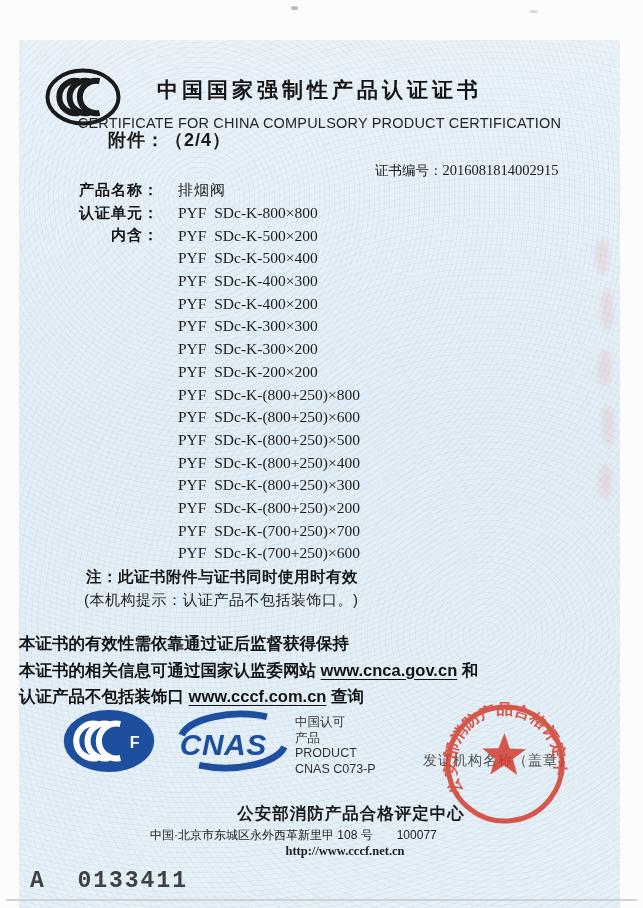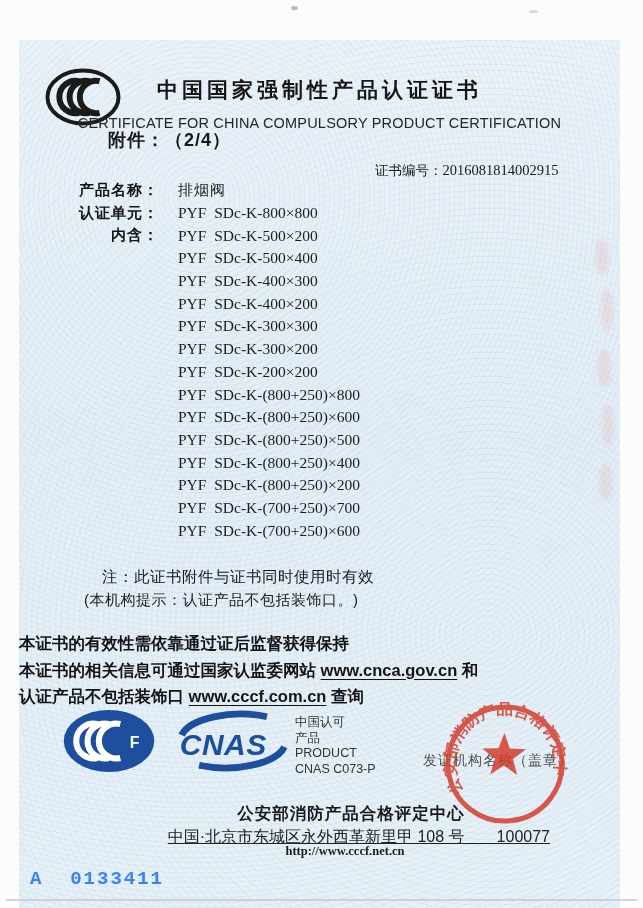--- a/index.html
+++ b/index.html
@@ -25,36 +25,36 @@
   .attachment{left:74px;top:88px;font-size:18px;font-weight:600;letter-spacing:1px;padding-left:15px;}
   .certno{left:356px;top:122px;font-size:13.5px;font-weight:500;}
   .certno .num{font-family:"Liberation Serif","DejaVu Serif",serif;font-size:14.5px;}
   
   .ptable{left:20px;top:139px;}
   .prow{display:flex;height:22.7px;align-items:center;}
   .plabel{width:120px;text-align:right;font-weight:bold;font-size:15px;letter-spacing:1px;color:#141414;}
   .pvalue{padding-left:19px;font-family:"Liberation Serif","DejaVu Serif",serif;font-size:15.5px;white-space:pre;color:#1c1c1c;}
   .pvalue.cn{font-size:15px;letter-spacing:1px;}
   
-  .note1{left:67px;top:527px;font-size:15.5px;font-weight:normal;letter-spacing:0.5px;margin-left:16px;}
+  .note1{left:67px;top:527px;font-size:15.5px;font-weight:bold;letter-spacing:0.5px;}
   .note2{left:65px;top:551px;font-size:15px;letter-spacing:0.5px;color:#222;}
   
   .statement{left:0;top:590px;width:100%;text-align:left;font-size:16.5px;font-weight:600;line-height:26.5px;color:#141414;}
   .statement .url{font-family:"Liberation Sans",sans-serif;font-weight:600;text-decoration:underline;text-underline-offset:3px;}
   
   .cccf-logo{left:42px;top:668px;width:96px;height:66px;}
   .cnas-logo{left:150px;top:670px;width:128px;height:62px;}
   .accr{left:276px;top:675px;font-size:12.5px;line-height:15.5px;color:#333;}
   .issuer{left:404px;top:712px;font-size:14px;color:#4e4e4e;font-family:"Liberation Serif","DejaVu Serif",serif;letter-spacing:1px;z-index:2;}
   .stamp{left:420px;top:660px;width:132px;height:128px;z-index:3;pointer-events:none;}
   .orgname{left:132px;top:763px;width:400px;text-align:center;font-size:16.5px;font-weight:bold;letter-spacing:1px;}
-  .address{left:131px;top:787px;width:400px;text-align:right;font-size:16px;color:#222;text-decoration:underline;}
+  .address{left:131px;top:787px;width:400px;text-align:left;font-size:12px;color:#222;}
   .website{left:126px;top:804px;width:400px;text-align:center;font-size:12.5px;font-weight:bold;font-family:"Liberation Serif","DejaVu Serif",serif;color:#1d1d1d;}
   
-  .serial{left:30px;top:868px;font-family:"Liberation Mono","DejaVu Sans Mono",monospace;font-size:19px;font-weight:bold;color:#3b82f6;letter-spacing:2px;white-space:pre;}
+  .serial{left:30px;top:868px;font-family:"Liberation Mono","DejaVu Sans Mono",monospace;font-size:23px;font-weight:bold;color:#404040;letter-spacing:2px;white-space:pre;}
   .bottom-line{left:6px;top:899px;width:631px;height:2px;background:#c9c9c9;opacity:0.8;}
   .speck1{left:291px;top:6px;width:7px;height:4px;background:#9aa0a6;border-radius:50%;opacity:0.7;}
   .speck2{left:529px;top:10px;width:9px;height:3px;background:#c4c8cc;border-radius:50%;opacity:0.7;}
   .bleed{background:#e77;border-radius:40%;filter:blur(2px);opacity:0.14;}
 </style>
 </head>
 <body>
 
 <div class="abs speck1"></div>
 <div class="abs speck2"></div>
@@ -123,20 +123,24 @@
         <span class="plabel"></span>
         <span class="pvalue">PYF  SDc-K-(800+250)×600</span>
       </div>
     <div class="prow">
         <span class="plabel"></span>
         <span class="pvalue">PYF  SDc-K-(800+250)×500</span>
       </div>
     <div class="prow">
         <span class="plabel"></span>
         <span class="pvalue">PYF  SDc-K-(800+250)×400</span>
+      </div>
+    <div class="prow">
+        <span class="plabel"></span>
+        <span class="pvalue">PYF  SDc-K-(800+250)×300</span>
       </div>
     <div class="prow">
         <span class="plabel"></span>
         <span class="pvalue">PYF  SDc-K-(800+250)×200</span>
       </div>
     <div class="prow">
         <span class="plabel"></span>
         <span class="pvalue">PYF  SDc-K-(700+250)×700</span>
       </div>
     <div class="prow">

